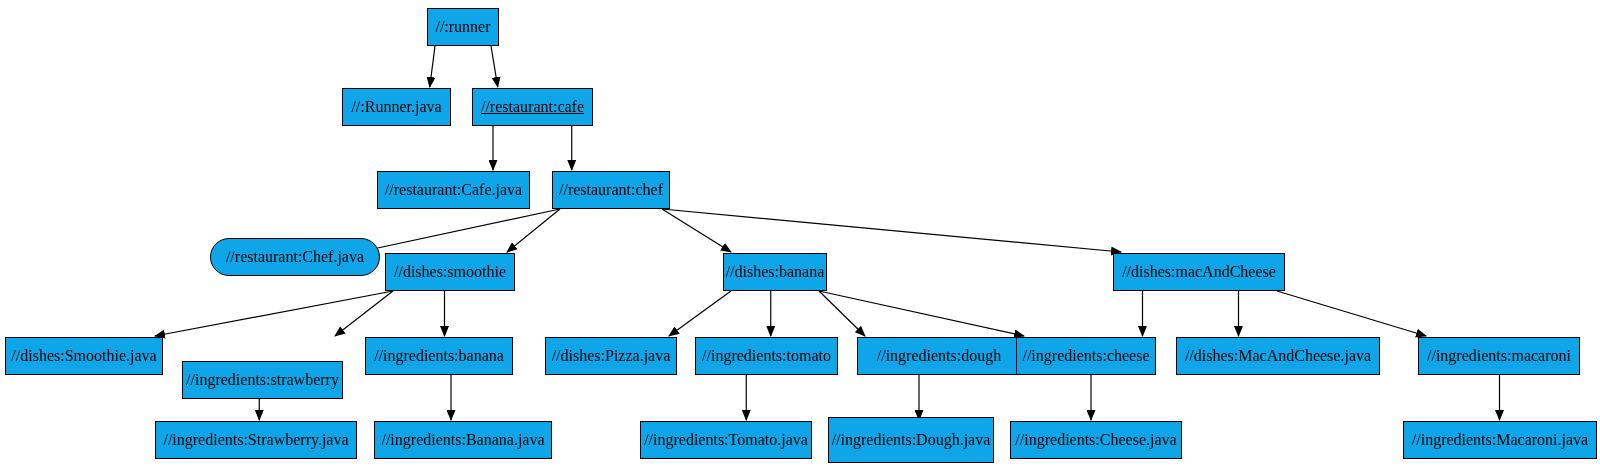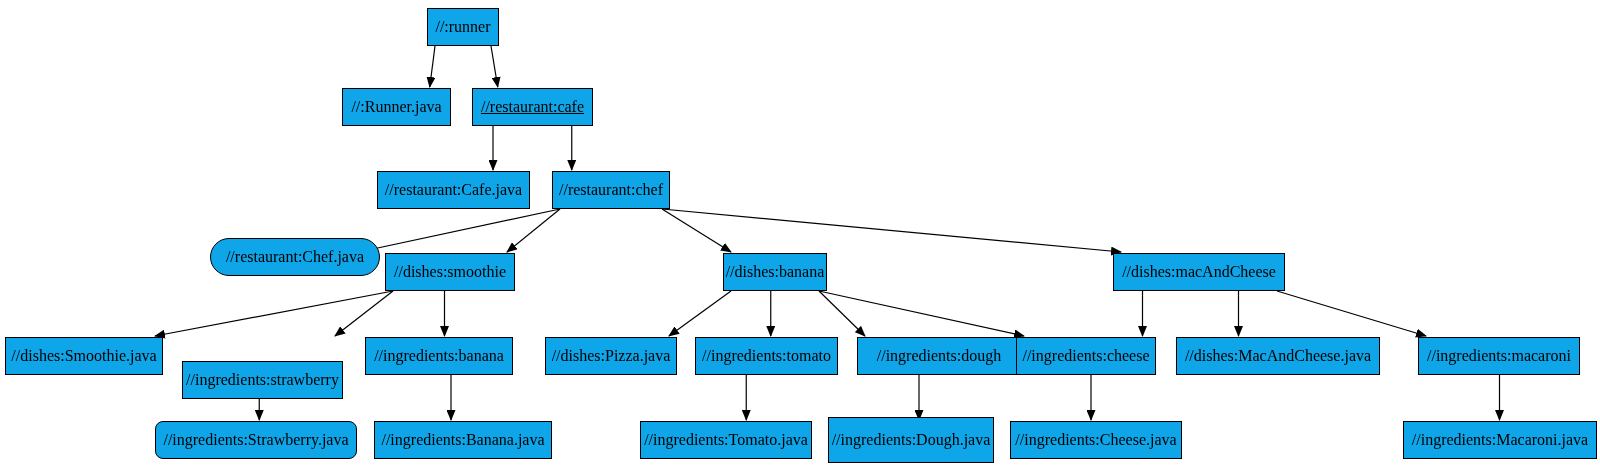--- a/index.html
+++ b/index.html
@@ -83,20 +83,20 @@
       <div class="node" style="left: 1113px; top: 253px; width: 172px; height: 38px;">//dishes:macAndCheese</div>
       <div class="node" style="left: 5px; top: 337px; width: 158px; height: 38px;">//dishes:Smoothie.java</div>
       <div class="node" style="left: 182px; top: 337px; width: 161px; height: 38px; margin-top: 24px;">//ingredients:strawberry</div>
       <div class="node" style="left: 365px; top: 337px; width: 148px; height: 38px;">//ingredients:banana</div>
       <div class="node" style="left: 545px; top: 337px; width: 132px; height: 38px;">//dishes:Pizza.java</div>
       <div class="node" style="left: 695px; top: 337px; width: 143px; height: 38px;">//ingredients:tomato</div>
       <div class="node" style="left: 857px; top: 337px; width: 164px; height: 38px;">//ingredients:dough</div>
       <div class="node" style="left: 1016px; top: 337px; width: 140px; height: 38px;">//ingredients:cheese</div>
       <div class="node" style="left: 1176px; top: 337px; width: 204px; height: 38px;">//dishes:MacAndCheese.java</div>
       <div class="node" style="left: 1418px; top: 337px; width: 162px; height: 38px;">//ingredients:macaroni</div>
-      <div class="node" style="left: 155px; top: 421px; width: 202px; height: 38px; border-radius: 8px;">//ingredients:Strawberry.java</div>
+      <div class="node" style="left: 155px; top: 421px; width: 202px; height: 38px;">//ingredients:Strawberry.java</div>
       <div class="node" style="left: 374px; top: 421px; width: 178px; height: 38px;">//ingredients:Banana.java</div>
       <div class="node" style="left: 640px; top: 421px; width: 172px; height: 38px;">//ingredients:Tomato.java</div>
       <div class="node" style="left: 828px; top: 417px; width: 166px; height: 46px;">//ingredients:Dough.java</div>
       <div class="node" style="left: 1010px; top: 421px; width: 172px; height: 38px;">//ingredients:Cheese.java</div>
       <div class="node" style="left: 1403px; top: 421px; width: 194px; height: 38px;">//ingredients:Macaroni.java</div>
     </div>
 </div>
 
 </body></html>

